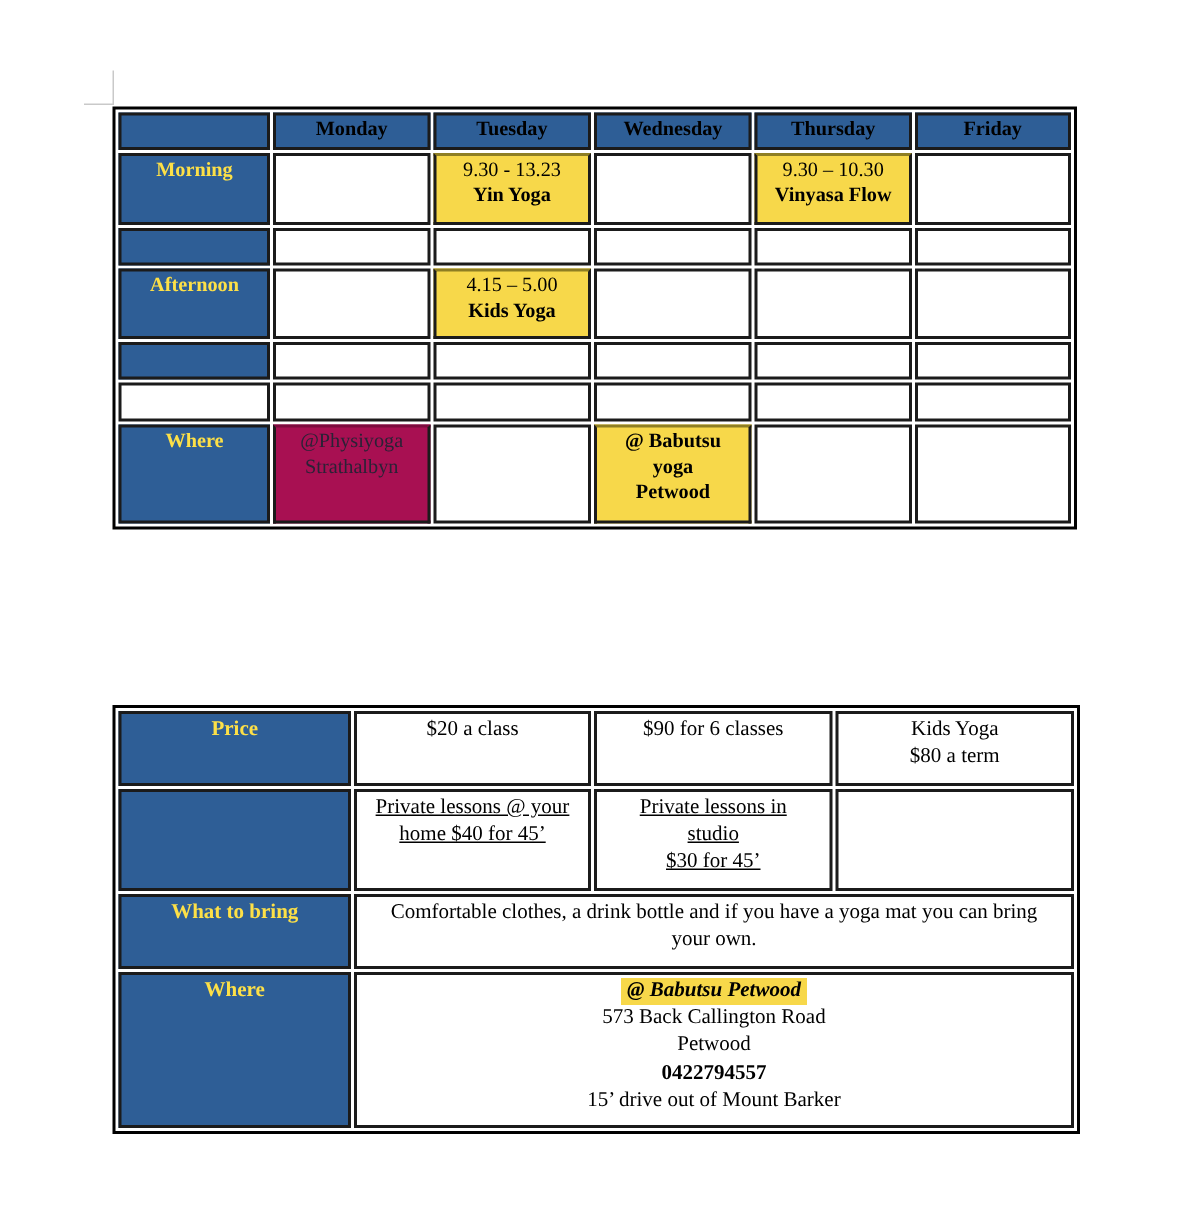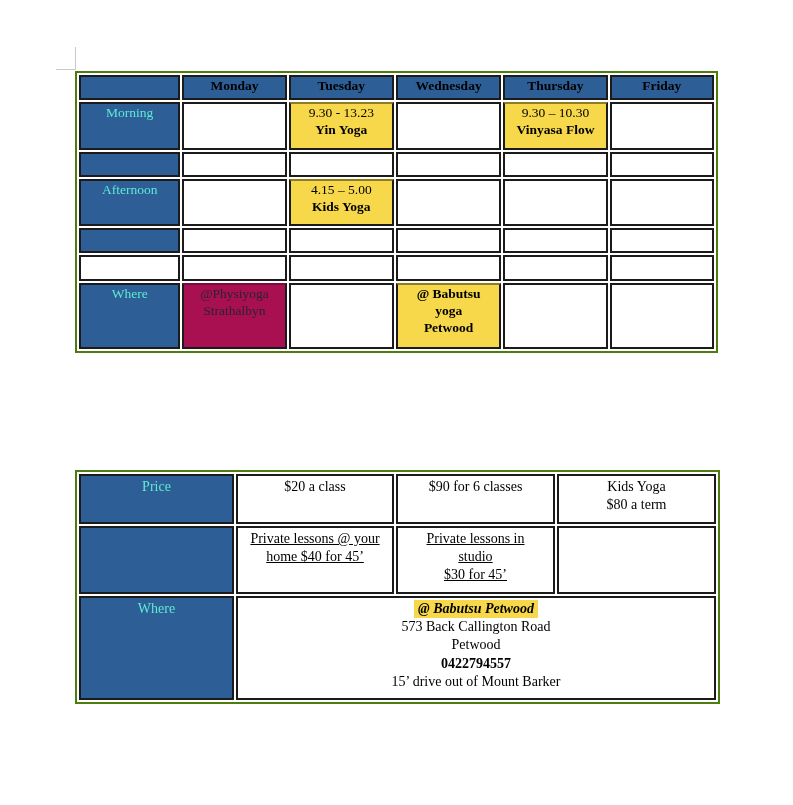--- a/index.html
+++ b/index.html
@@ -7,31 +7,31 @@
     width:793px;height:805px;background:#ffffff;position:relative;
     font-family:"Liberation Serif", serif;color:#000;overflow:hidden;
   }
   
   .mark{position:absolute;background:#c9c9c9;}
   .mark-v{left:75px;top:47px;width:1px;height:23px;}
   .mark-h{left:56px;top:69px;width:20px;height:1px;}
 
   table{
     position:absolute;border-collapse:separate;border-spacing:2px;
-    table-layout:fixed;background:#ffffff;border:2px solid #4d7c0f;
+    table-layout:fixed;background:#ffffff;border:2px solid #000000;
   }
   td{
     border:2px solid #1b1b1b;text-align:center;vertical-align:top;
     overflow:hidden;padding:1px 2px;
   }
   .pre{white-space:pre-line;}
   .blue{background:#2E5E96;}
   .yellow{background:#F7D84A;border-top-color:#8E7E23;}
   .maroon{background:#A81052;border-top-color:#7D0C3E;color:#2A2236;}
-  .lbl{font-weight:normal;color:#5eead4;}
+  .lbl{font-weight:bold;color:#fde047;}
 
   
   .sched{left:75px;top:71px;width:643px;font-size:13.5px;line-height:1.25;}
   .sched .day{font-weight:bold;}
   .sched .cname{font-weight:bold;}
   .r-hdr td{height:19px;}
   .r-morning td{height:42px;}
   .r-gap1 td{height:19px;}
   .r-afternoon td{height:41px;}
   .r-gap2 td{height:19px;}
@@ -155,20 +155,24 @@
   </tr>
   <tr class="r-private">
     <td class="blue"></td>
     <td class="pre">Private lessons @ your
 home $40 for 45’</td>
     <td class="pre">Private lessons in
 studio
 $30 for 45’</td>
     <td></td>
   </tr>
+  <tr class="r-bring">
+    <td class="blue lbl">What to bring</td>
+    <td colspan="3">Comfortable clothes, a drink bottle and if you have a yoga mat you can bring your own.</td>
+  </tr>
   <tr class="r-where2">
     <td class="blue lbl">Where</td>
     <td colspan="3">
       <div><span class="venue">@ Babutsu Petwood</span></div>
       <div>573 Back Callington Road</div>
       <div>Petwood</div>
       <div class="phone">0422794557</div>
       <div>15’ drive out of Mount Barker</div>
     </td>
   </tr>

